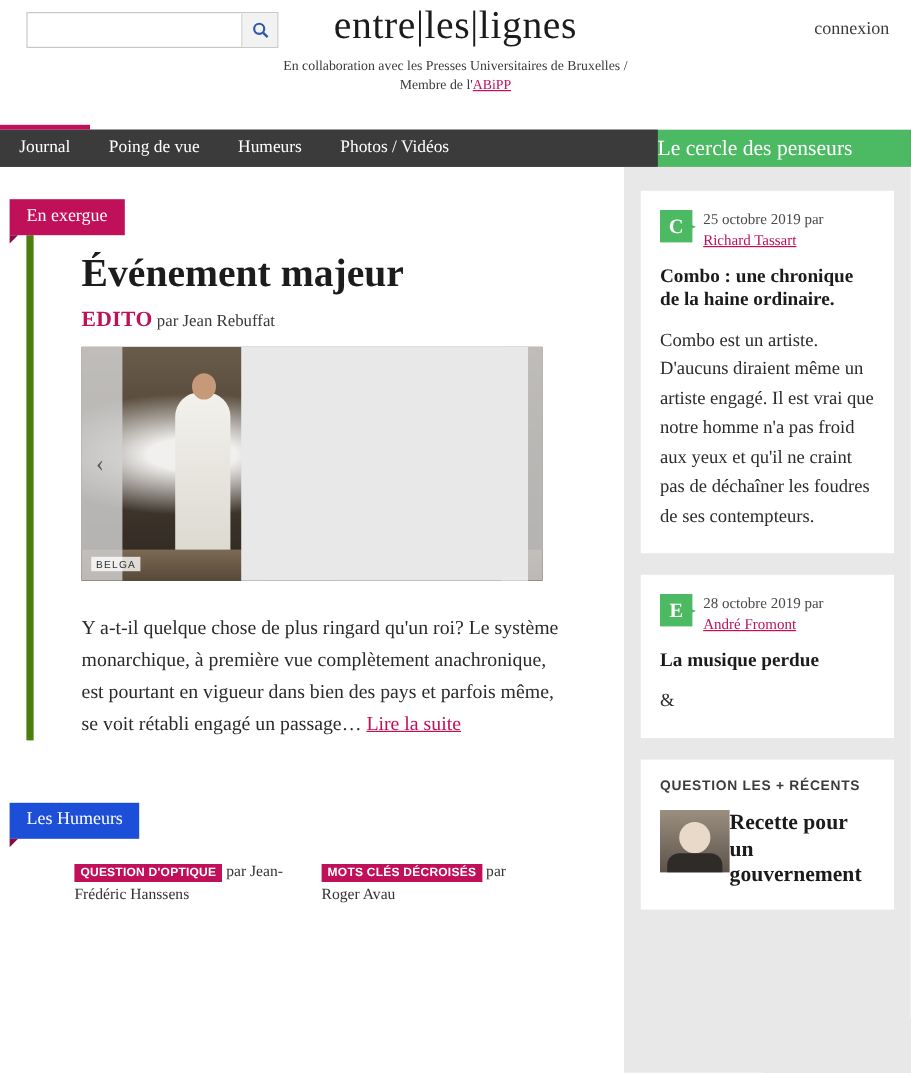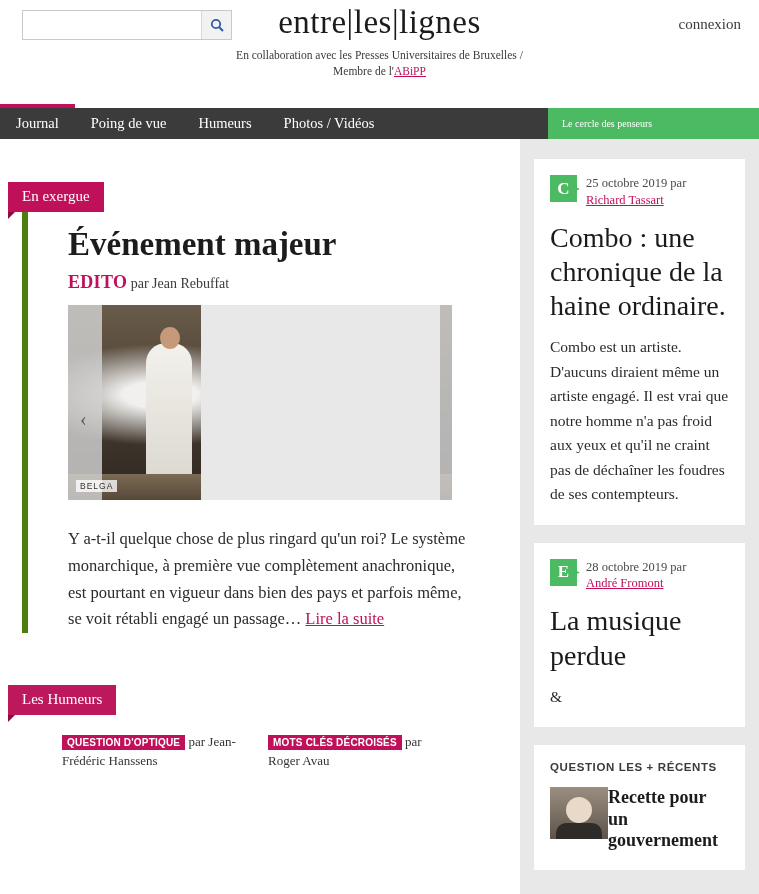--- a/index.html
+++ b/index.html
@@ -103,36 +103,34 @@
     position: absolute;
     left: 0; right: 0; top: -4px;
     height: 4px;
     background: #c0105a;
   }
   .cercle {
     width: 211px;
     background: #4cb963;
     color: #ffffff;
     font-family: "Liberation Serif", serif;
-    font-size: 10px;
+    font-size: 18px;
     display: flex;
     align-items: center;
-    padding-left: 14px;
     cursor: pointer;
   }
 
   
   .content {
     display: flex;
     align-items: flex-start;
   }
   .left {
     width: 520px;
     position: relative;
-    margin-top: 16px;
   }
   .right {
     width: 239px;
     padding: 20px 14px 0 14px;
     background: #e8e8e8;
     min-height: 775px;
   }
 
   
   .ribbon {
@@ -282,21 +280,21 @@
     font-size: 16.5px;
     line-height: 1.62;
     color: #2b2b2b;
   }
   .body-text a { color: #c0105a; text-decoration: underline; }
 
   .humeurs-ribbon {
     display: inline-block;
     position: relative;
     margin: 52px 0 0 8px;
-    background: #be185d;
+    background: #1d4ed8;
     color: #fff;
     font-size: 15px;
     padding: 6px 14px 7px 14px;
     text-align: right;
   }
   .humeurs-ribbon::after {
     content: "";
     position: absolute;
     left: 0; bottom: -7px;
     border-left: 7px solid #8a0c41;
@@ -357,22 +355,22 @@
     font-size: 12.5px;
     color: #4a4a4a;
     line-height: 1.35;
   }
   .meta .author {
     color: #c0105a;
     text-decoration: underline;
     cursor: pointer;
   }
   h2.post-title {
-    font-size: 28px;
-    font-weight: normal;
+    font-size: 16px;
+    font-weight: bold;
     color: #1b1b1b;
     line-height: 1.22;
     margin: 12px 0 12px 0;
   }
   .post-body {
     font-size: 15.5px;
     line-height: 1.58;
     color: #2b2b2b;
   }
   .section-label {

